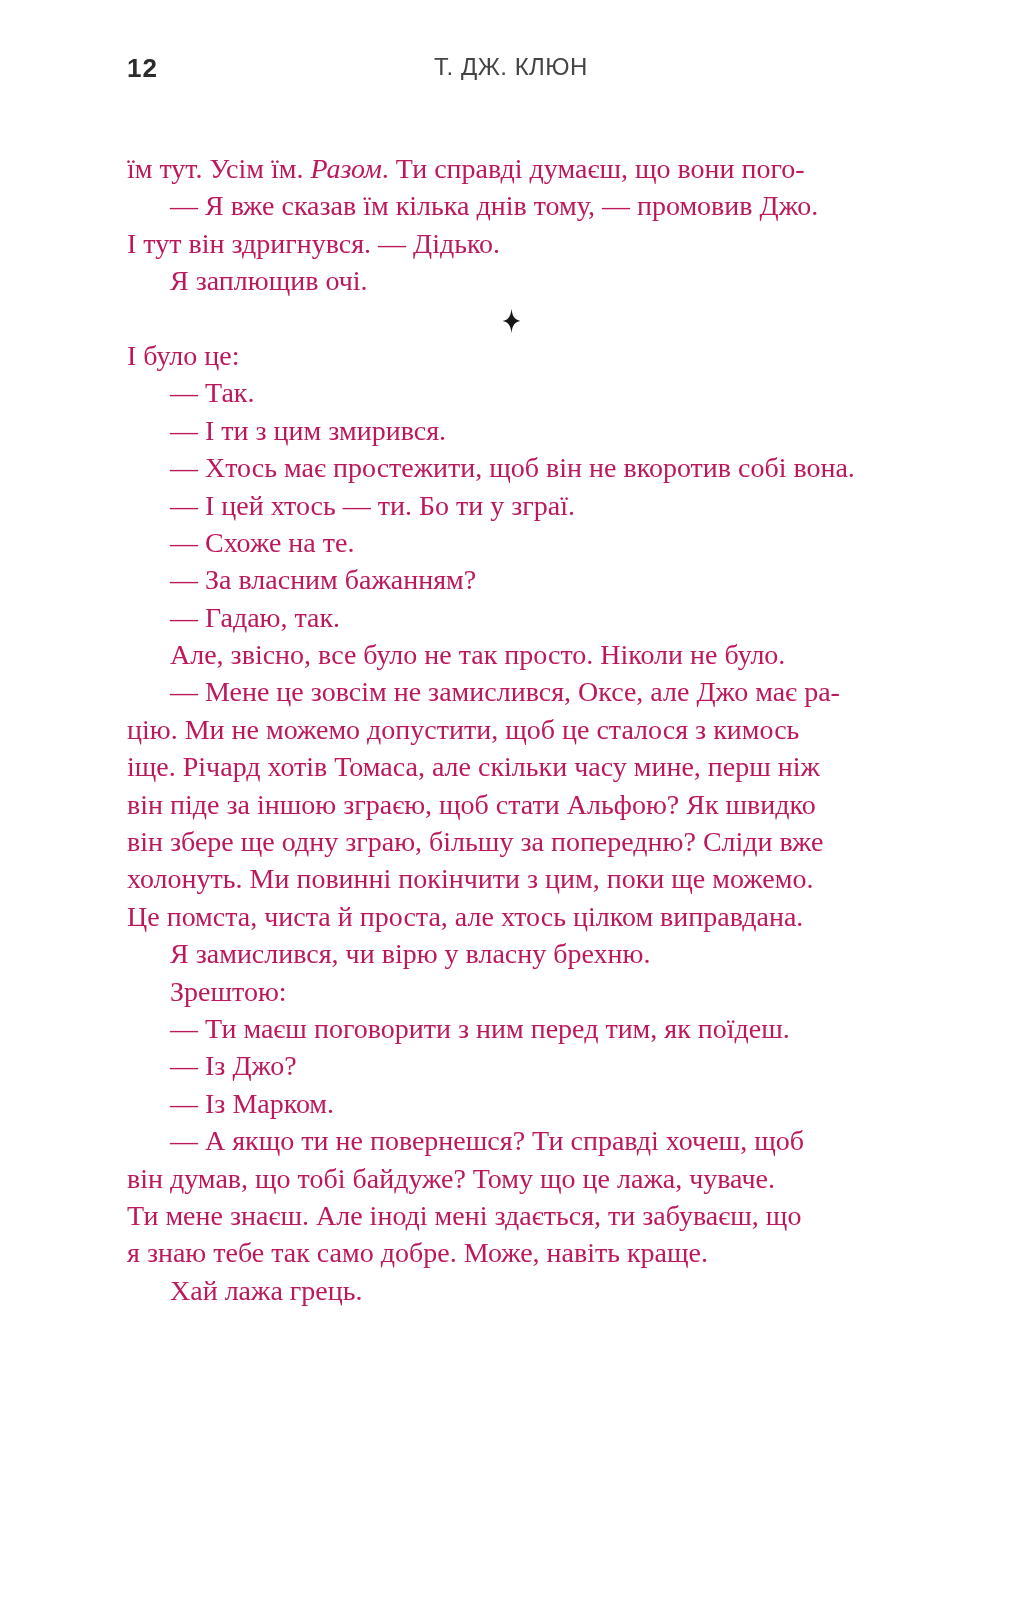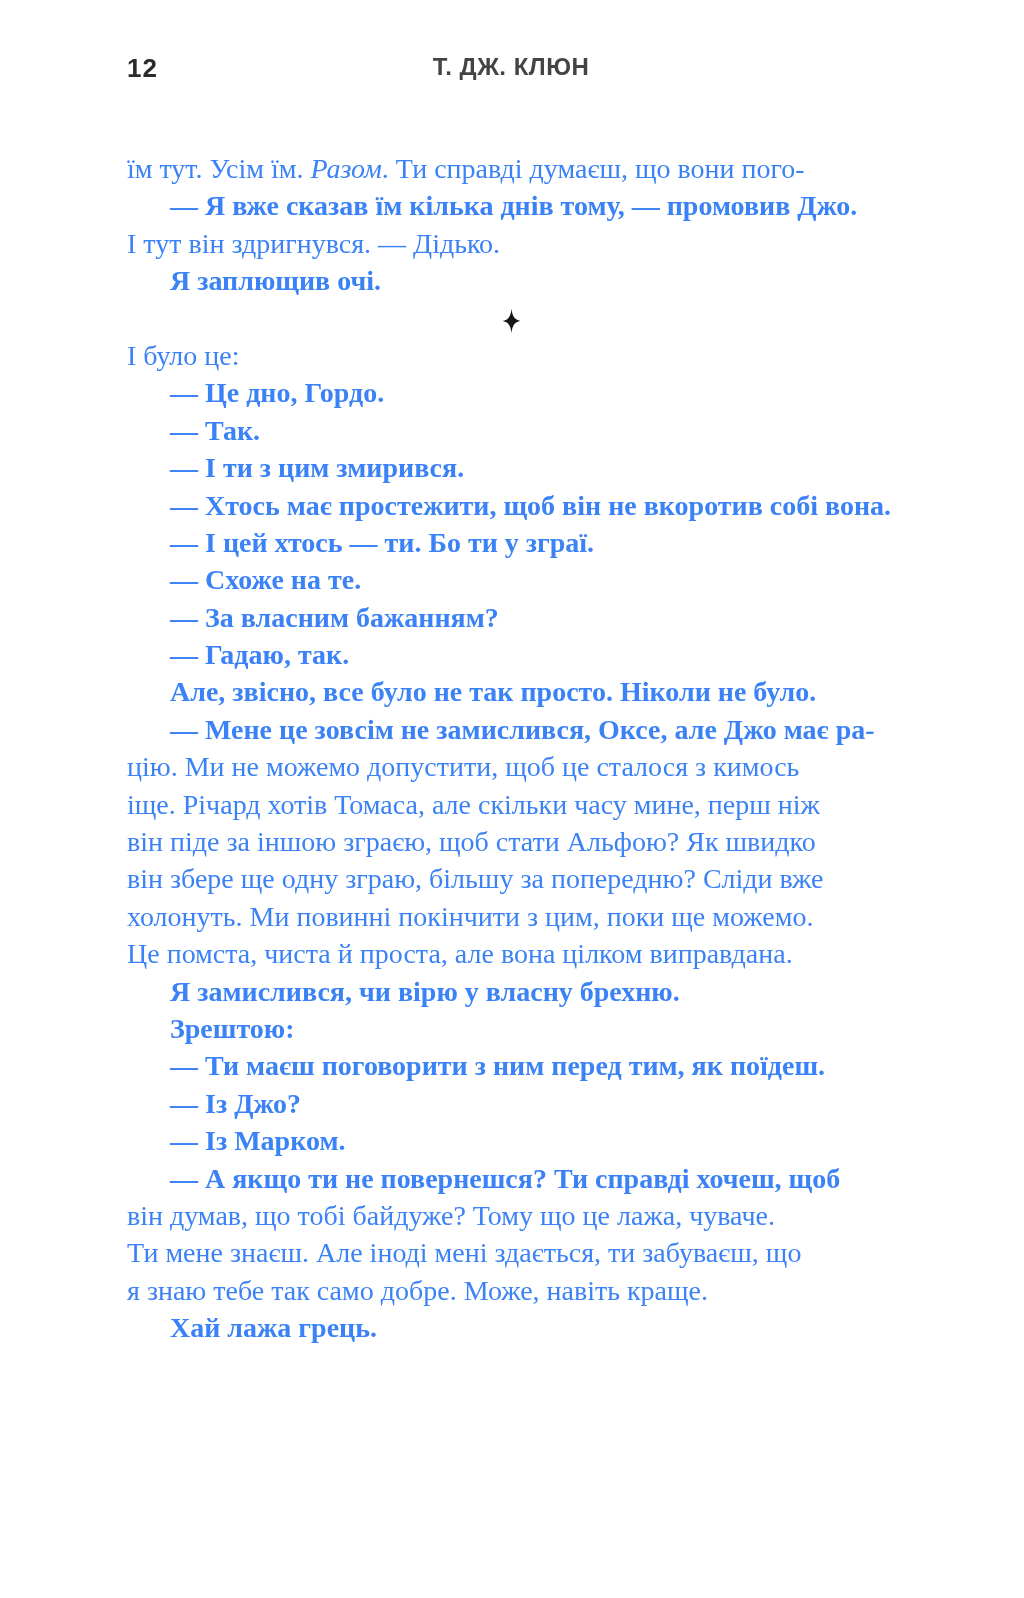--- a/index.html
+++ b/index.html
@@ -29,42 +29,42 @@
     font-size: 26px;
     font-weight: 700;
     color: #2b2b2b;
     letter-spacing: 1px;
     line-height: 1;
   }
   .running-title {
     width: 100%;
     text-align: center;
     font-size: 24px;
-    font-weight: 700;
+    font-weight: 400;
     color: #444444;
     letter-spacing: 0.5px;
     line-height: 1.1;
   }
   
   .content {
     position: absolute;
     left: 127px;
     top: 150px;
     width: 768px;
     font-family: "Liberation Serif", serif;
     font-size: 28px;
     line-height: 37.4px;
-    color: #3b82f6;
+    color: #be185d;
     overflow: hidden;
   }
   .line {
     height: 37.4px;
     white-space: nowrap;
   }
-  .line.indent { text-indent: 43px; font-weight: bold; }
+  .line.indent { text-indent: 43px; }
   .line em { font-style: italic; }
   .line.separator {
     text-align: center;
     white-space: normal;
   }
   .star-icon {
     display: inline-block;
     width: 19px;
     height: 26px;
     margin-top: 8px;
@@ -81,36 +81,35 @@
   </header>
   <main class="content">
       <div class="line justify"><span>їм тут. Усім їм. </span><em>Разом</em><span>. Ти справді думаєш, що вони пого-</span></div>
       <div class="line indent justify"><span>— Я вже сказав їм кілька днів тому, — промовив Джо.</span></div>
       <div class="line"><span>І тут він здригнувся. — Дідько.</span></div>
       <div class="line indent"><span>Я заплющив очі.</span></div>
       <div class="line separator"><svg class="star-icon" viewBox="0 0 24 24" preserveAspectRatio="none" aria-hidden="true">
           <path d="M12 0.8 C13.1 8.1 15.9 10.9 23.2 12 C15.9 13.1 13.1 15.9 12 23.2 C10.9 15.9 8.1 13.1 0.8 12 C8.1 10.9 10.9 8.1 12 0.8 Z"></path>
         </svg></div>
       <div class="line"><span>І було це:</span></div>
-      <div class="line indent"><span>— Це дно, Гордо.</span></div>
       <div class="line indent"><span>— Так.</span></div>
       <div class="line indent"><span>— І ти з цим змирився.</span></div>
       <div class="line indent justify"><span>— Хтось має простежити, щоб він не вкоротив собі вона.</span></div>
       <div class="line indent"><span>— І цей хтось — ти. Бо ти у зграї.</span></div>
       <div class="line indent"><span>— Схоже на те.</span></div>
       <div class="line indent"><span>— За власним бажанням?</span></div>
       <div class="line indent"><span>— Гадаю, так.</span></div>
       <div class="line indent"><span>Але, звісно, все було не так просто. Ніколи не було.</span></div>
       <div class="line indent justify"><span>— Мене це зовсім не замислився, Оксе, але Джо має ра-</span></div>
       <div class="line justify"><span>цію. Ми не можемо допустити, щоб це сталося з кимось</span></div>
       <div class="line justify"><span>іще. Річард хотів Томаса, але скільки часу мине, перш ніж</span></div>
       <div class="line justify"><span>він піде за іншою зграєю, щоб стати Альфою? Як швидко</span></div>
       <div class="line justify"><span>він збере ще одну зграю, більшу за попередню? Сліди вже</span></div>
       <div class="line justify"><span>холонуть. Ми повинні покінчити з цим, поки ще можемо.</span></div>
-      <div class="line justify"><span>Це помста, чиста й проста, але вона цілком виправдана.</span></div>
+      <div class="line justify"><span>Це помста, чиста й проста, але хтось цілком виправдана.</span></div>
       <div class="line indent"><span>Я замислився, чи вірю у власну брехню.</span></div>
       <div class="line indent"><span>Зрештою:</span></div>
       <div class="line indent"><span>— Ти маєш поговорити з ним перед тим, як поїдеш.</span></div>
       <div class="line indent"><span>— Із Джо?</span></div>
       <div class="line indent"><span>— Із Марком.</span></div>
       <div class="line indent justify"><span>— А якщо ти не повернешся? Ти справді хочеш, щоб</span></div>
       <div class="line justify"><span>він думав, що тобі байдуже? Тому що це лажа, чуваче.</span></div>
       <div class="line justify"><span>Ти мене знаєш. Але іноді мені здається, ти забуваєш, що</span></div>
       <div class="line"><span>я знаю тебе так само добре. Може, навіть краще.</span></div>
       <div class="line indent"><span>Хай лажа грець.</span></div>

